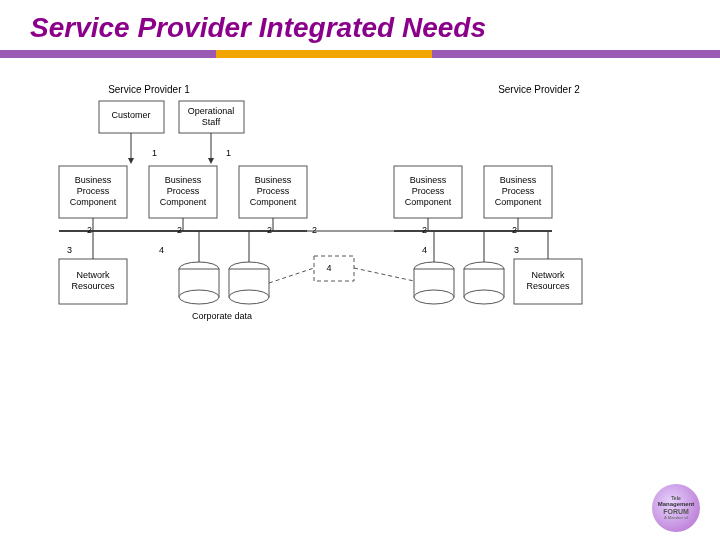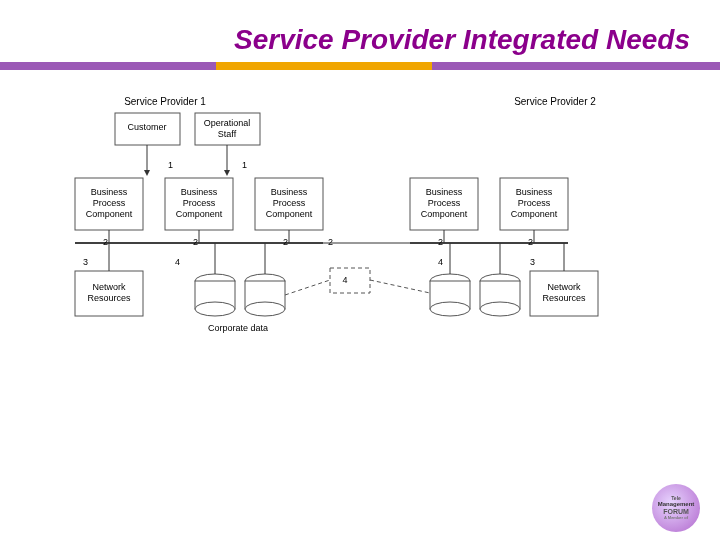--- a/index.html
+++ b/index.html
@@ -16,35 +16,34 @@
       height: 540px;
       position: relative;
       background: #fff;
     }
 
     .title {
       font-size: 28px;
       font-weight: bold;
       color: #8B008B;
       font-style: italic;
-      padding: 24px 30px 6px 30px;
-      text-align: right;
+      padding: 12px 30px 6px 30px;
     }
 
     .divider-bar {
       height: 8px;
       background: linear-gradient(to right, #9B59B6, #9B59B6 30%, #F0A500 30%, #F0A500 60%, #9B59B6 60%, #9B59B6);
       margin: 0 0 8px 0;
     }
 
     .diagram-area {
       position: relative;
       width: 720px;
       height: 470px;
-      padding: 0 20px;
+      padding: 0 4px;
     }
 
     .diagram-svg {
       width: 680px;
       height: 460px;
     }
 
     .footer-logo {
       position: absolute;
       bottom: 8px;

